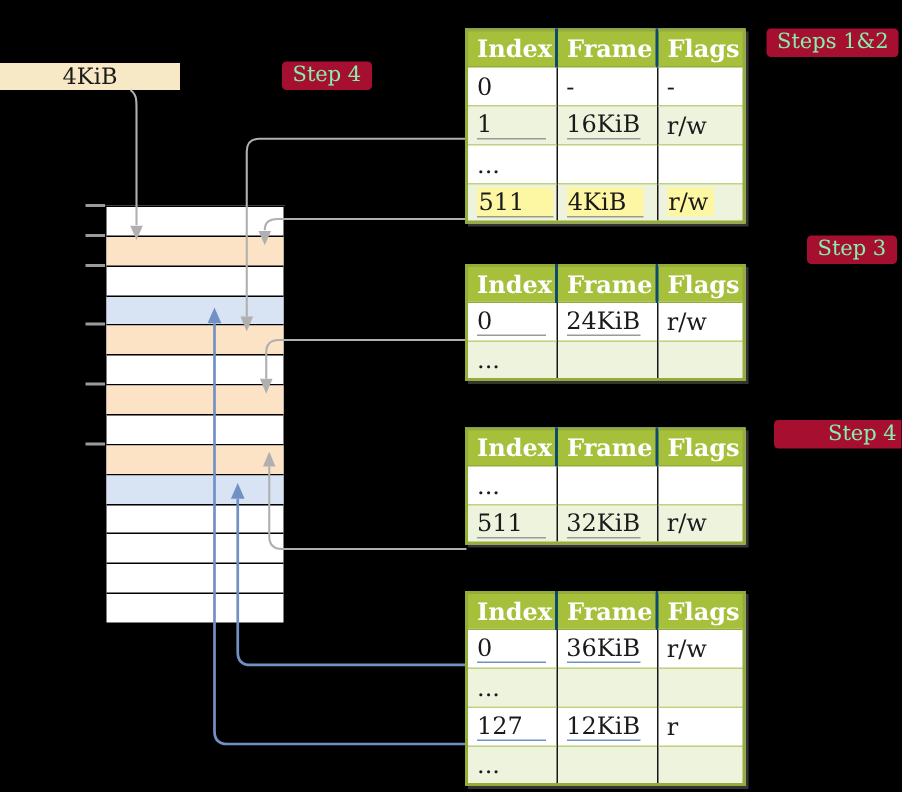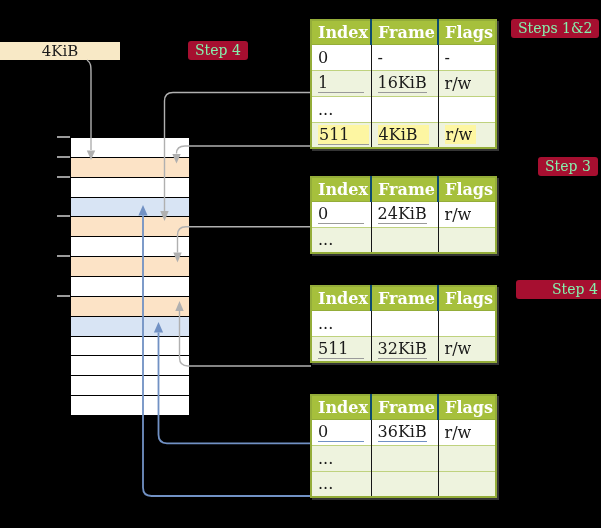--- a/index.html
+++ b/index.html
@@ -226,19 +226,24 @@
     <tr>
       <td><span class="ub">0</span></td>
       <td><span class="ub">36KiB</span></td>
       <td><span>r/w</span></td>
     </tr>
     <tr class="shade">
       <td><span>...</span></td>
       <td><span></span></td>
       <td><span></span></td>
     </tr>
+    <tr>
+      <td><span class="ub">127</span></td>
+      <td><span class="ub">12KiB</span></td>
+      <td><span>r</span></td>
+    </tr>
     <tr class="shade">
       <td><span>...</span></td>
       <td><span></span></td>
       <td><span></span></td>
     </tr>
   </tbody>
 </table>
 
 </body></html>

